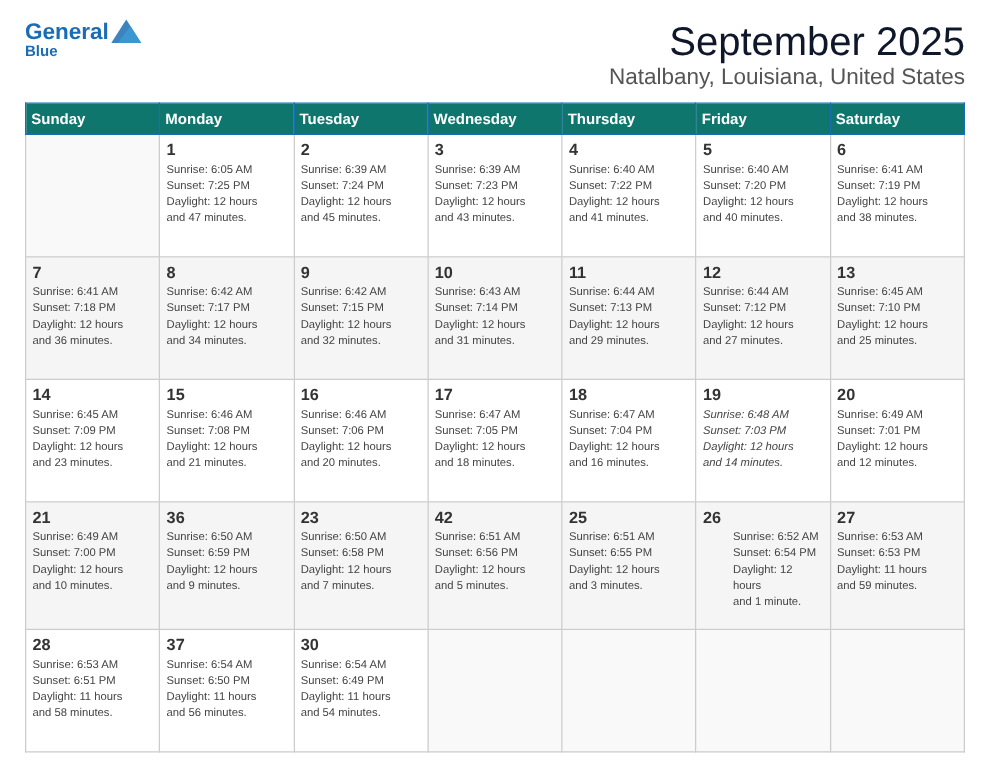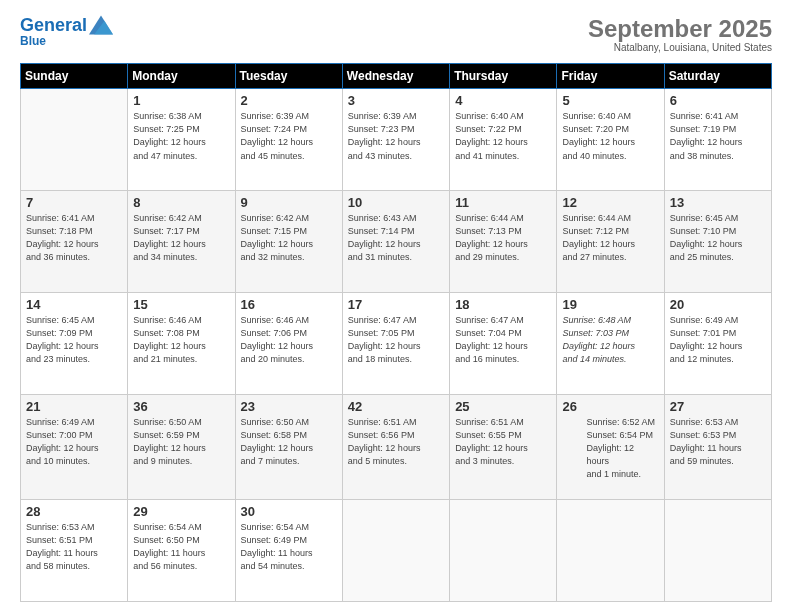--- a/index.html
+++ b/index.html
@@ -39,38 +39,38 @@
     .logo-icon {
       width: 24px;
       height: 20px;
       margin-left: 2px;
       margin-top: -2px;
     }
     .title-block {
       text-align: right;
     }
     .main-title {
-      font-size: 24px;
-      font-weight: bold;
-      color: #737373;
+      font-size: 32px;
+      font-weight: normal;
+      color: #0f172a;
       line-height: 1.1;
     }
     .subtitle {
-      font-size: 10px;
+      font-size: 18px;
       color: #555;
     }
     .calendar {
       flex: 1;
       border: 1px solid #ccc;
       border-collapse: collapse;
       width: 100%;
       table-layout: fixed;
     }
     .calendar th {
-      background: #000000;
+      background: #0f766e;
       color: #fff;
       font-size: 12px;
       font-weight: bold;
       padding: 5px 4px;
       text-align: left;
       border: 1px solid #1a6db5;
     }
     .calendar td {
       border: 1px solid #ccc;
       vertical-align: top;
@@ -131,21 +131,21 @@
         <th>Thursday</th>
         <th>Friday</th>
         <th>Saturday</th>
       </tr>
     </thead>
     <tbody id="calendar-body">
     <tr>
           <td class="empty"></td>
           <td>
             <span class="day-num">1</span>
-            <div class="day-info" style="white-space: pre-line;">Sunrise: 6:38 AM
+            <div class="day-info" style="white-space: pre-line;">Sunrise: 6:05 AM
 Sunset: 7:25 PM
 Daylight: 12 hours
 and 47 minutes.</div>
           </td>
           <td>
             <span class="day-num">2</span>
             <div class="day-info" style="white-space: pre-line;">Sunrise: 6:39 AM
 Sunset: 7:24 PM
 Daylight: 12 hours
 and 45 minutes.</div>
@@ -334,21 +334,21 @@
         </tr>
         <tr>
           <td>
             <span class="day-num">28</span>
             <div class="day-info" style="white-space: pre-line;">Sunrise: 6:53 AM
 Sunset: 6:51 PM
 Daylight: 11 hours
 and 58 minutes.</div>
           </td>
           <td>
-            <span class="day-num">29</span>
+            <span class="day-num">37</span>
             <div class="day-info" style="white-space: pre-line;">Sunrise: 6:54 AM
 Sunset: 6:50 PM
 Daylight: 11 hours
 and 56 minutes.</div>
           </td>
           <td>
             <span class="day-num">30</span>
             <div class="day-info" style="white-space: pre-line;">Sunrise: 6:54 AM
 Sunset: 6:49 PM
 Daylight: 11 hours

